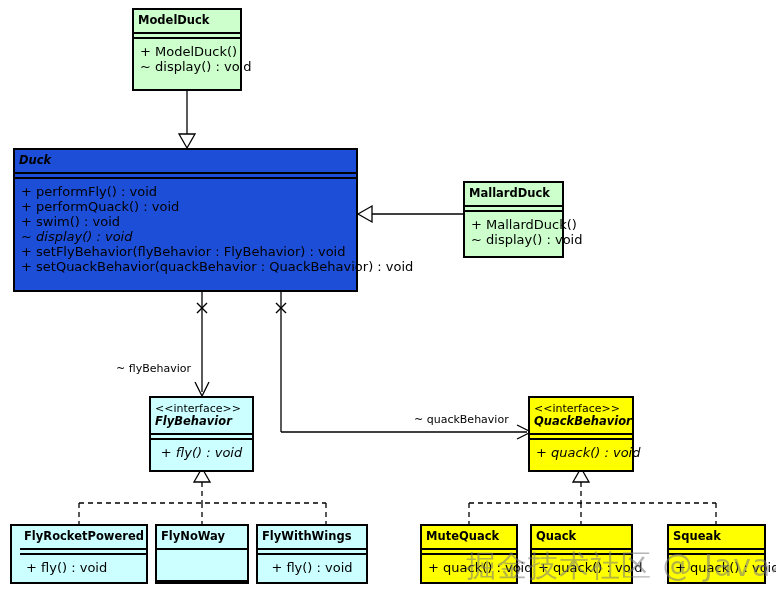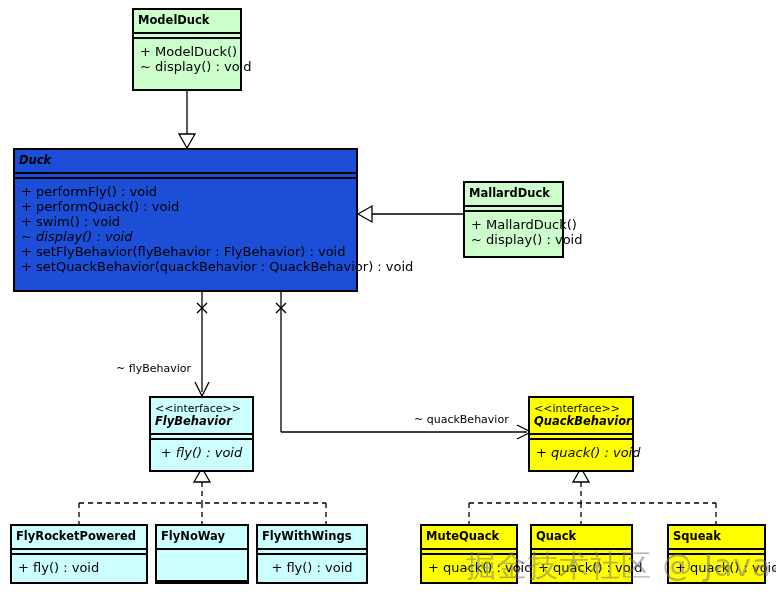--- a/index.html
+++ b/index.html
@@ -188,21 +188,21 @@
     <div class="uml-head italic">
       <span class="stereo">&lt;&lt;interface&gt;&gt;</span>
       <span>QuackBehavior</span>
     </div>
     <div class="uml-attrs"></div>
     <div class="uml-ops">
       <div class="op italic" style="text-align:center;">+ quack() : void</div>
     </div>
   </div>
 
-  <div class="uml-box" style="left:10px; top:524px; width:138px; height:60px; background:#ccffff;">
+  <div class="uml-box" style="left:10px; top:524px; width:138px; height:60px; background:#ccffff;padding-left:8px;">
     <div class="uml-head">FlyRocketPowered</div>
     <div class="uml-attrs"></div>
     <div class="uml-ops">
       <div class="op">+ fly() : void</div>
     </div>
   </div>
 
   <div class="uml-box" style="left:155px; top:524px; width:94px; height:60px; background:#ccffff;gap:30px;">
     <div class="uml-head">FlyNoWay</div>
     <div class="uml-attrs"></div>

